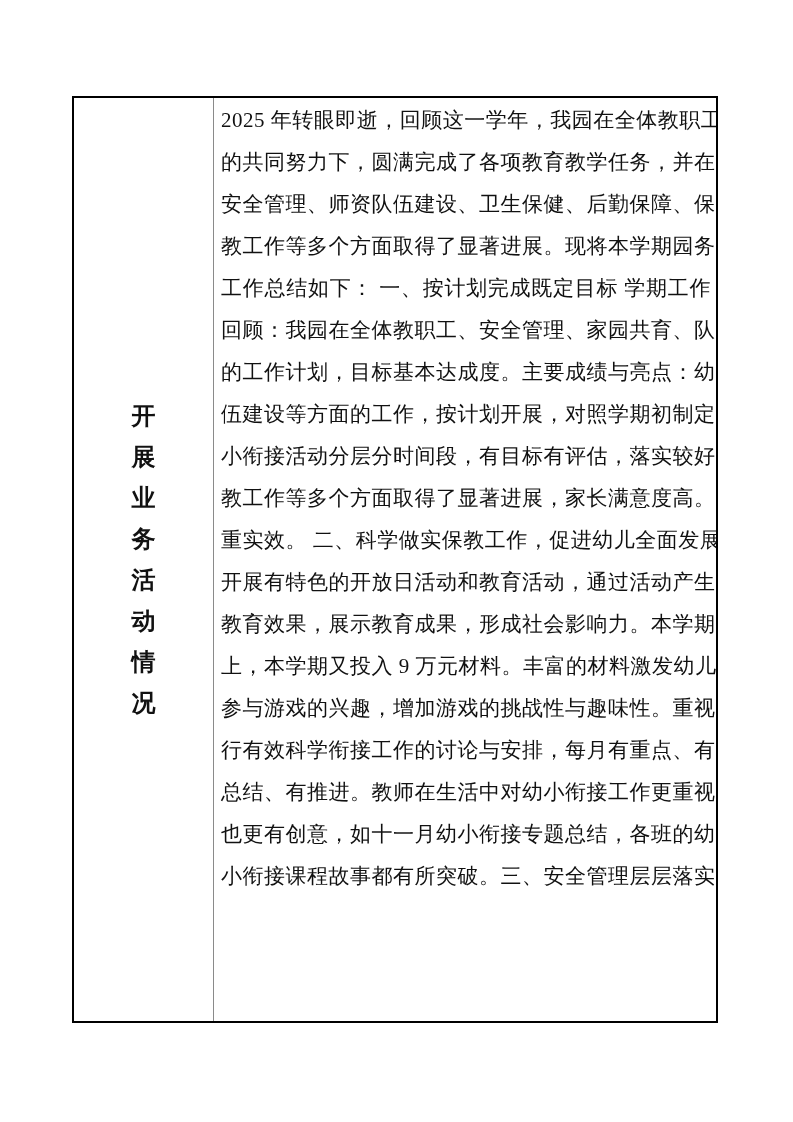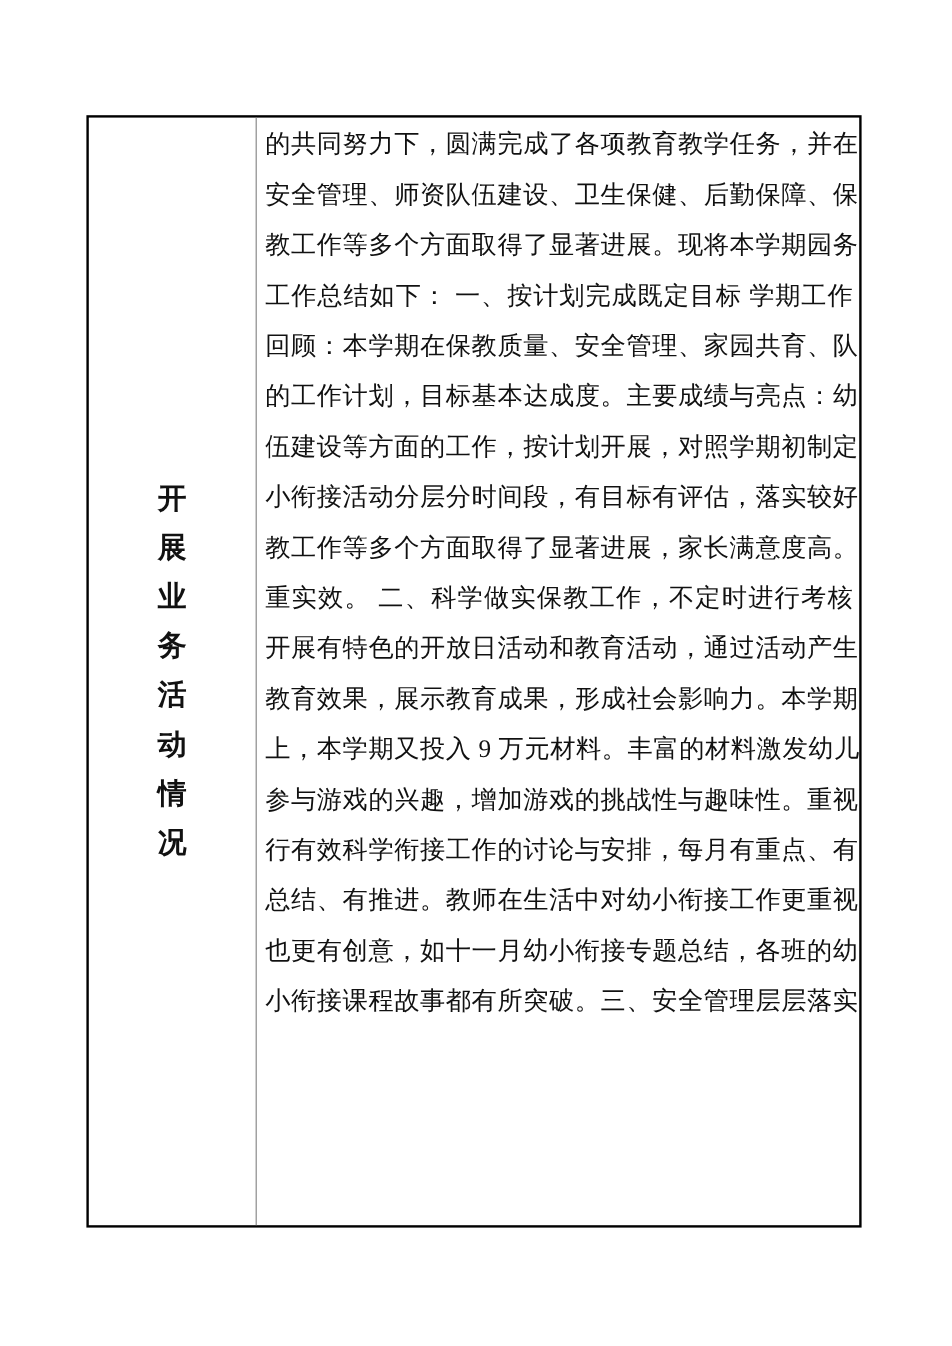--- a/index.html
+++ b/index.html
@@ -82,30 +82,31 @@
         <div class="label-char">业</div>
         <div class="label-char">务</div>
         <div class="label-char">活</div>
         <div class="label-char">动</div>
         <div class="label-char">情</div>
         <div class="label-char">况</div>
       </div>
     <div class="body-cell">
       <div>
 
+      <div class="body-line">2025 年转眼即逝，回顾这一学年，我园在全体教职工</div>
           <div class="body-line">的共同努力下，圆满完成了各项教育教学任务，并在</div>
           <div class="body-line">安全管理、师资队伍建设、卫生保健、后勤保障、保</div>
           <div class="body-line">教工作等多个方面取得了显著进展。现将本学期园务</div>
           <div class="body-line">工作总结如下：  一、按计划完成既定目标 学期工作</div>
-          <div class="body-line">回顾：本学期在保教质量、安全管理、家园共育、队</div>
+          <div class="body-line">回顾：我园在全体教职工、安全管理、家园共育、队</div>
           <div class="body-line">的工作计划，目标基本达成度。主要成绩与亮点：幼</div>
           <div class="body-line">伍建设等方面的工作，按计划开展，对照学期初制定</div>
           <div class="body-line">小衔接活动分层分时间段，有目标有评估，落实较好。</div>
           <div class="body-line">教工作等多个方面取得了显著进展，家长满意度高。</div>
-          <div class="body-line">重实效。  二、科学做实保教工作，不定时进行考核</div>
+          <div class="body-line">重实效。  二、科学做实保教工作，促进幼儿全面发展</div>
           <div class="body-line">开展有特色的开放日活动和教育活动，通过活动产生</div>
           <div class="body-line">教育效果，展示教育成果，形成社会影响力。本学期</div>
           <div class="body-line">上，本学期又投入 9 万元材料。丰富的材料激发幼儿</div>
           <div class="body-line">参与游戏的兴趣，增加游戏的挑战性与趣味性。重视</div>
           <div class="body-line">行有效科学衔接工作的讨论与安排，每月有重点、有</div>
           <div class="body-line">总结、有推进。教师在生活中对幼小衔接工作更重视，</div>
           <div class="body-line">也更有创意，如十一月幼小衔接专题总结，各班的幼</div>
           <div class="body-line">小衔接课程故事都有所突破。三、安全管理层层落实，</div>
         </div>
     </div>

